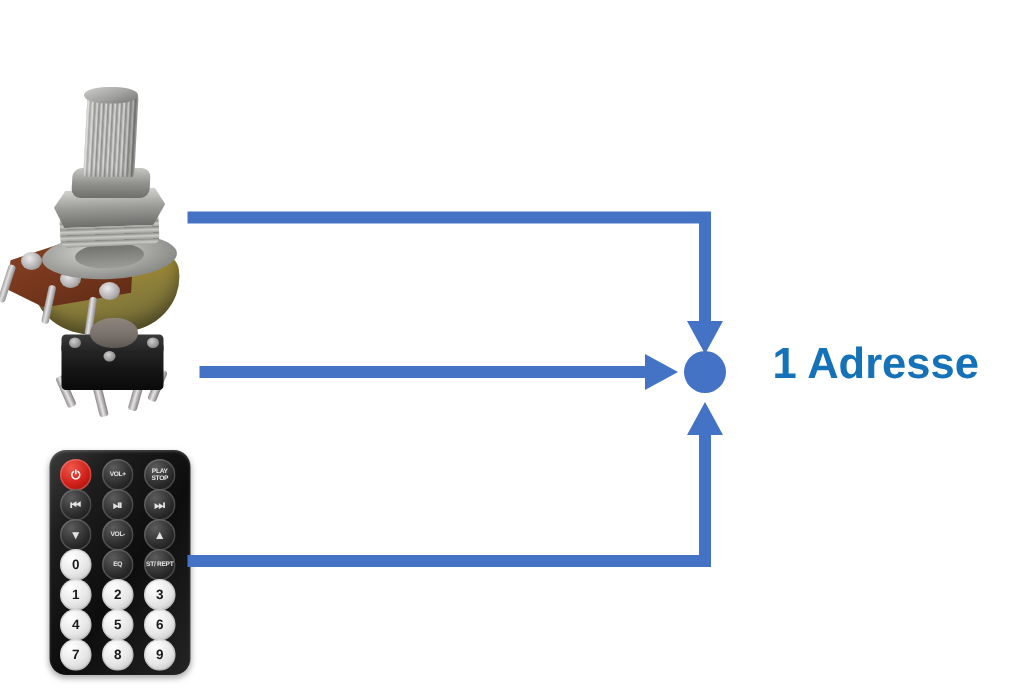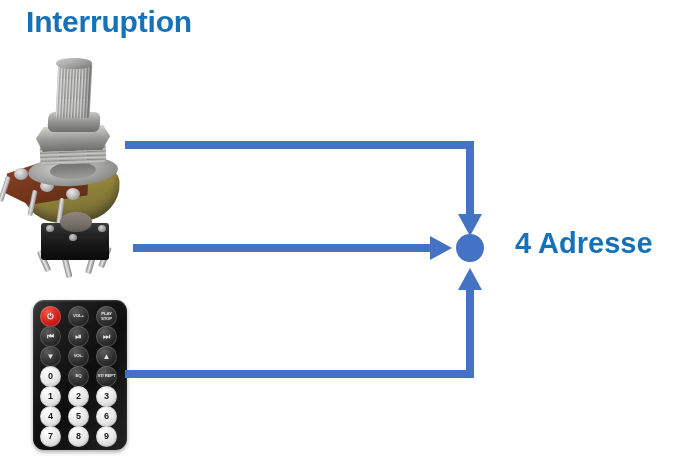--- a/index.html
+++ b/index.html
@@ -266,21 +266,20 @@
     box-shadow: inset 0 0 0 1px rgba(255,255,255,.22);
   }
   .rbtn .glyph { font-size: 8px; }
   .rbtn .tiny  { font-size: 4.4px; letter-spacing: -.2px; }
 </style>
 </head>
 <body>
 
 <div id="slide">
 
-  <div class="title">Interruption</div>
 
   <div class="pot">
     <div class="pot-body-gold"></div>
     <div class="pot-pcb"></div>
 
     <div class="lug" style="left:14px; top:110px;"></div>
     <div class="lug" style="left:40px; top:122px;"></div>
     <div class="lug" style="left:66px; top:130px;"></div>
 
     <div class="pin" style="left:2px;  top:118px; transform:rotate(18deg);"></div>
@@ -391,15 +390,15 @@
     </g>
 
     <g>
       <path d="M125,374 L470,374 L470,285" stroke="#4472C4" stroke-width="8" fill="none" stroke-linecap="butt" stroke-linejoin="miter"></path>
       <polygon points="470,268 458,290 482,290" fill="#4472C4"></polygon>
     </g>
 
     <circle cx="470" cy="248" r="14" fill="#4472C4"></circle>
   </svg>
 
-  <div class="node-label">4 Adresse</div>
+  <div class="node-label">1 Adresse</div>
 
 </div>
 
 </body></html>

